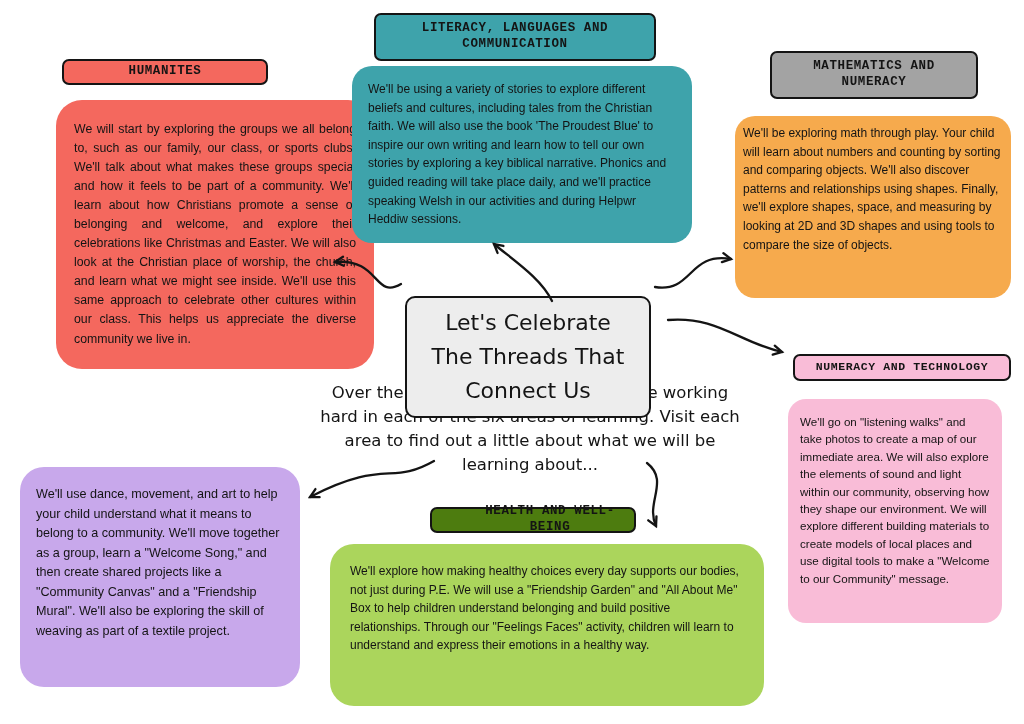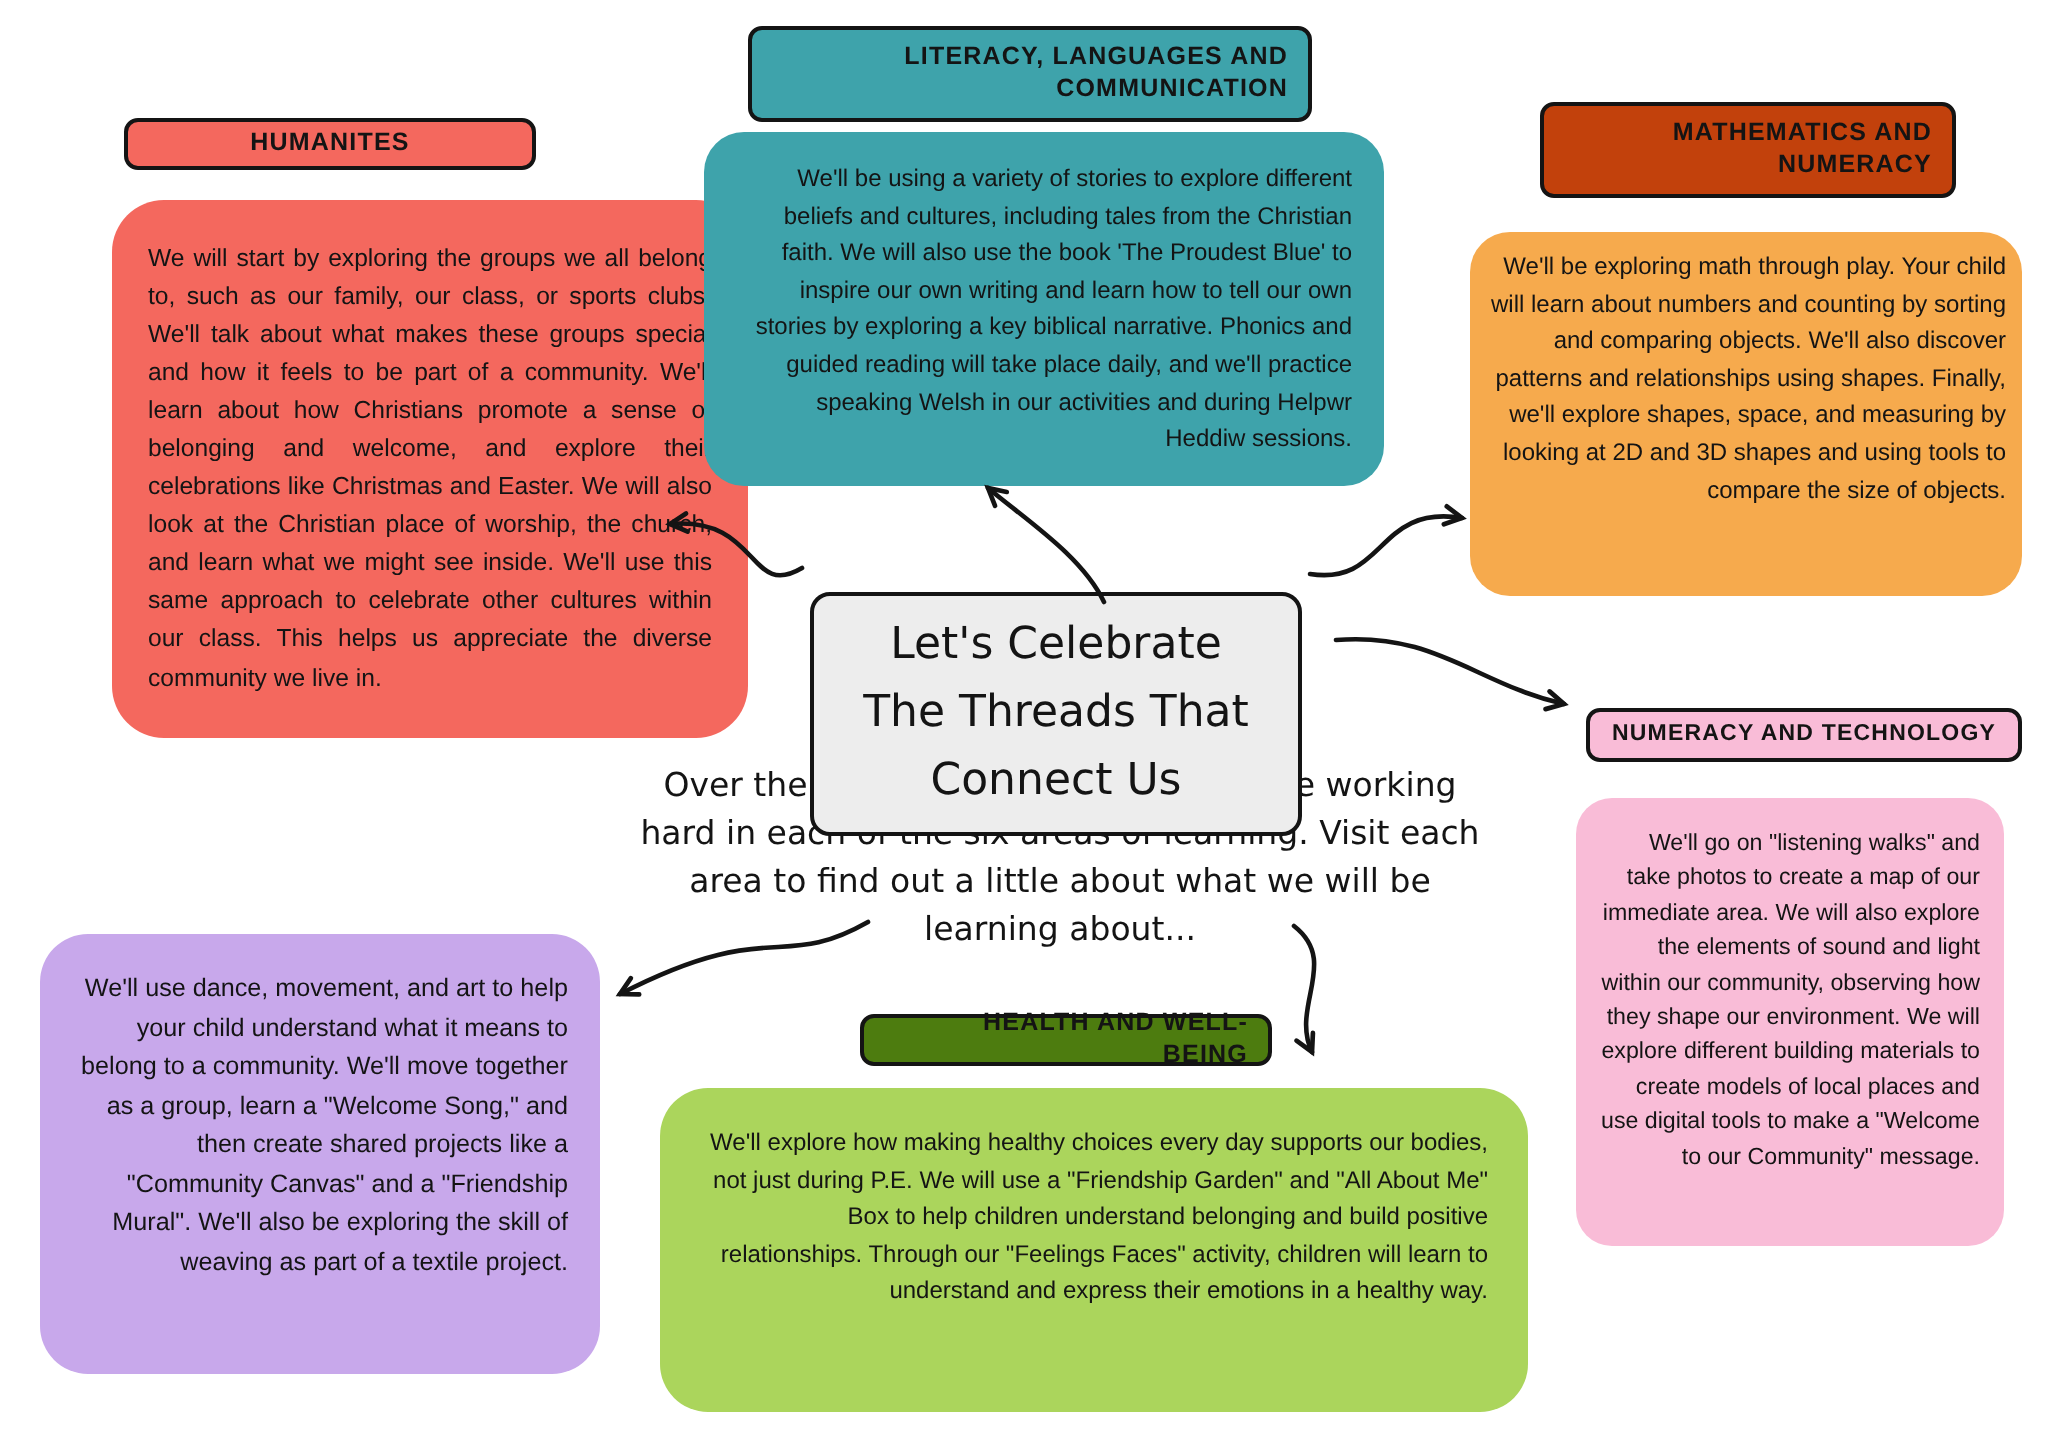--- a/index.html
+++ b/index.html
@@ -5,29 +5,29 @@
   * { margin:0; padding:0; box-sizing:border-box; }
   html,body { background:#ffffff; font-family:"Liberation Sans", sans-serif; color:#141414; }
   .canvas { position:relative; width:1024px; height:724px; background:#ffffff; overflow:hidden; }
 
   .arrows { position:absolute; left:0; top:0; width:1024px; height:724px; z-index:6; pointer-events:none; }
 
   .label-box {
     position:absolute; z-index:5;
     border:2px solid #141414; border-radius:7px;
     display:flex; align-items:center; justify-content:center;
-    text-align:right; font-weight:700; font-size:12.5px;
+    text-align:center; font-weight:700; font-size:12.5px;
     letter-spacing:.6px; line-height:1.25; padding:3px 10px;
-    font-family:Liberation Sans, sans-serif; color:#141414;
+    font-family:Liberation Mono, monospace; color:#141414;
   }
   .card {
     position:absolute; z-index:3;
     border-radius:22px; padding:16px 18px;
     font-size:12px; line-height:1.55; color:#141414;
-    text-align:right;
+    text-align:left;
   }
 
   
   .hum-label { left:62px;  top:59px;  width:206px; height:26px; }
   .hum-card  { left:10px;  top:100px; width:318px; min-height:268px; text-align:justify; font-size:12.3px; padding:20px 18px; border-radius:26px;margin-left:46px; }
 
   
   .lit-label { left:374px; top:13px;  width:282px; height:48px; }
   .lit-card  { left:352px; top:66px;  width:340px; min-height:172px; padding:14px 16px; border-radius:20px; }
 
@@ -81,21 +81,21 @@
       <path d="M 647 463 C 670 481, 645 503, 656 526" marker-end="url(#ah)"></path>
     </g>
   </svg>
 
   <div class="label-box hum-label" style="background: rgb(244, 104, 94);">HUMANITES</div>
   <div class="card hum-card" style="background: rgb(244, 104, 94);">We will start by exploring the groups we all belong to, such as our family, our class, or sports clubs. We'll talk about what makes these groups special and how it feels to be part of a community. We'll learn about how Christians promote a sense of belonging and welcome, and explore their celebrations like Christmas and Easter. We will also look at the Christian place of worship, the church, and learn what we might see inside. We'll use this same approach to celebrate other cultures within our class. This helps us appreciate the diverse community we live in.</div>
 
   <div class="label-box lit-label" style="background: rgb(62, 163, 171);">LITERACY, LANGUAGES AND COMMUNICATION</div>
   <div class="card lit-card" style="background: rgb(62, 163, 171);">We'll be using a variety of stories to explore different beliefs and cultures, including tales from the Christian faith. We will also use the book 'The Proudest Blue' to inspire our own writing and learn how to tell our own stories by exploring a key biblical narrative. Phonics and guided reading will take place daily, and we'll practice speaking Welsh in our activities and during Helpwr Heddiw sessions.</div>
 
-  <div class="label-box math-label" style="background: #c2410c;">MATHEMATICS AND NUMERACY</div>
+  <div class="label-box math-label" style="background: #a3a3a3;">MATHEMATICS AND NUMERACY</div>
   <div class="card math-card" style="background: rgb(246, 170, 77);">We'll be exploring math through play. Your child will learn about numbers and counting by sorting and comparing objects. We'll also discover patterns and relationships using shapes. Finally, we'll explore shapes, space, and measuring by looking at 2D and 3D shapes and using tools to compare the size of objects.</div>
 
   <div class="label-box sci-label" style="background: rgb(249, 188, 215);">NUMERACY AND TECHNOLOGY</div>
   <div class="card sci-card" style="background: rgb(249, 188, 215);">We'll go on "listening walks" and take photos to create a map of our immediate area. We will also explore the elements of sound and light within our community, observing how they shape our environment. We will explore different building materials to create models of local places and use digital tools to make a "Welcome to our Community" message.</div>
 
   <div class="card exp-card" style="background: rgb(200, 168, 235);">We'll use dance, movement, and art to help your child understand what it means to belong to a community. We'll move together as a group, learn a "Welcome Song," and then create shared projects like a "Community Canvas" and a "Friendship Mural". We'll also be exploring the skill of weaving as part of a textile project.</div>
 
   <div class="label-box hea-label" style="background: #4d7c0f; padding-left: 44px;">HEALTH AND WELL-BEING</div>
   <div class="card hea-card" style="background: rgb(171, 213, 92);">We'll explore how making healthy choices every day supports our bodies, not just during P.E. We will use a "Friendship Garden" and "All About Me" Box to help children understand belonging and build positive relationships. Through our "Feelings Faces" activity, children will learn to understand and express their emotions in a healthy way.</div>
 

